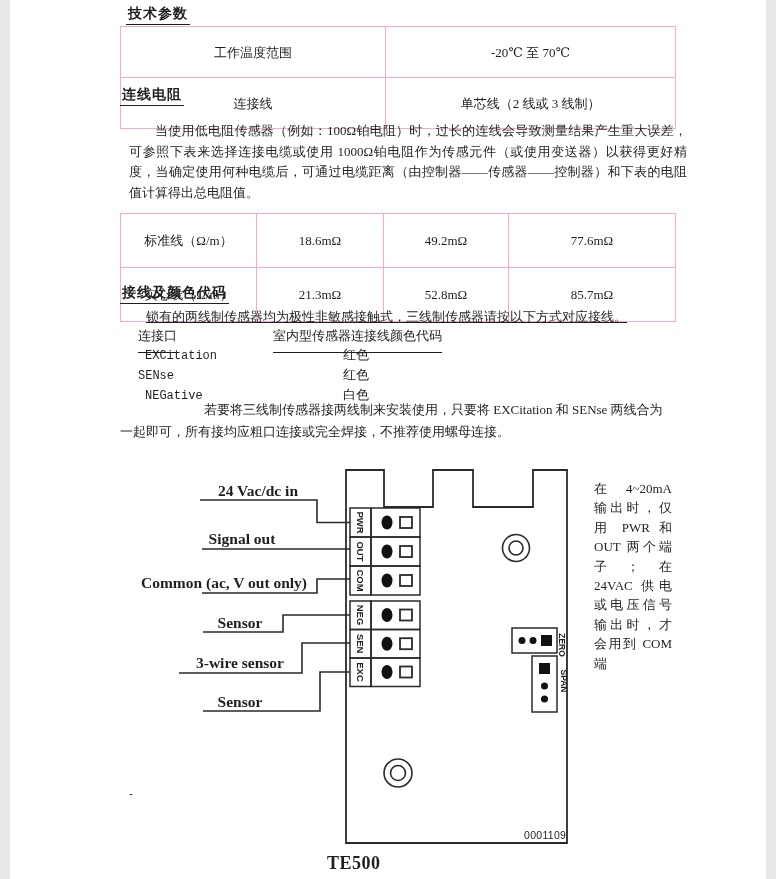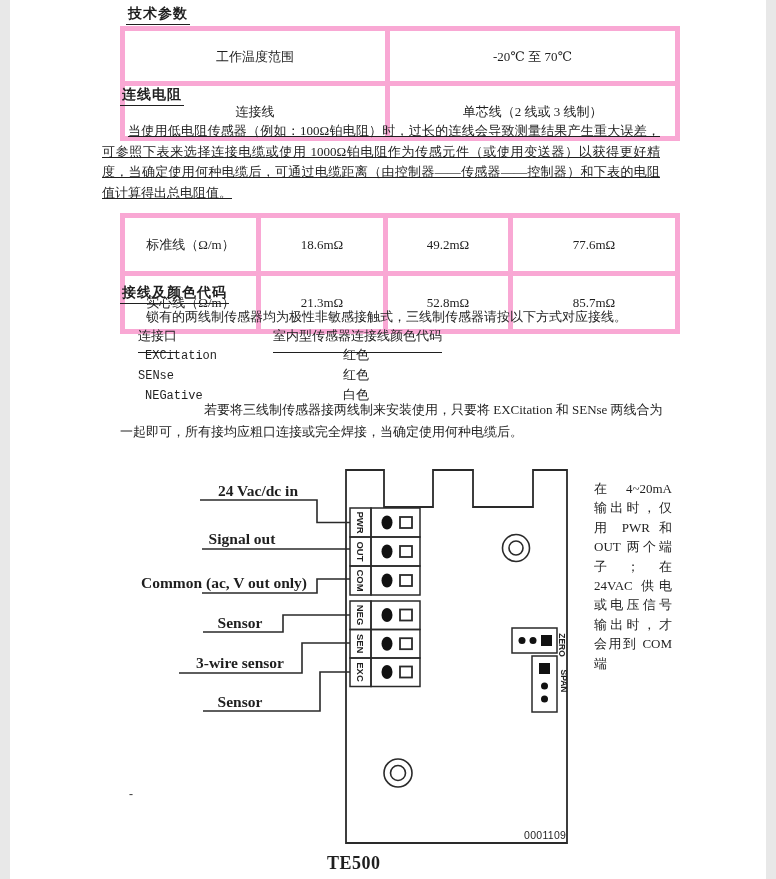--- a/index.html
+++ b/index.html
@@ -8,21 +8,21 @@
     font-family:"Liberation Serif","DejaVu Serif",serif;color:#1f1f1f;
     overflow:hidden;margin:0 auto;
   }
   .abs{position:absolute;}
   .heading{
     font-weight:bold;font-size:14px;letter-spacing:1px;
     border-bottom:1.5px solid #1f1f1f;padding:0 2px 1px 2px;
   }
   table.doc{border-collapse:collapse;table-layout:fixed;}
   table.doc td{
-    border:5px solid #f9a8d4;text-align:center;vertical-align:middle;
+    border:1px solid #f9a8d4;text-align:center;vertical-align:middle;
     font-size:13px;padding:16px;height:18px;line-height:15px;
   }
   .para{
     font-size:13px;line-height:20.5px;text-align:justify;
     text-indent:2em;
   }
   .line13{font-size:13px;line-height:14px;white-space:nowrap;}
   .conn-head{font-size:13px;border-bottom:1px solid #1f1f1f;padding-bottom:7px;}
   .conn-rows{font-size:13px;}
   .conn-row{height:20px;line-height:20px;white-space:nowrap;}
@@ -64,21 +64,21 @@
     </tr>
     <tr>
       <td>连接线</td>
       <td>单芯线（2 线或 3 线制）</td>
     </tr>
   </tbody>
     </table>
 
   <span class="abs heading" style="left:110px;top:86px;">连线电阻</span>
 
-  <div class="abs para" style="left:92px;top:121px;width:558px;text-decoration:underline;">当使用低电阻传感器（例如：100Ω铂电阻）时，过长的连线会导致测量结果产生重大误差，可参照下表来选择连接电缆或使用 1000Ω铂电阻作为传感元件（或使用变送器）以获得更好精度，当确定使用何种电缆后，可通过电缆距离（由控制器——传感器——控制器）和下表的电阻值计算得出总电阻值。</div>
+  <div class="abs para" style="left:119px;top:121px;width:558px;">当使用低电阻传感器（例如：100Ω铂电阻）时，过长的连线会导致测量结果产生重大误差，可参照下表来选择连接电缆或使用 1000Ω铂电阻作为传感元件（或使用变送器）以获得更好精度，当确定使用何种电缆后，可通过电缆距离（由控制器——传感器——控制器）和下表的电阻值计算得出总电阻值。</div>
 
   <table class="doc abs" style="left:110px;top:213px;width:555px;">
     <colgroup>
         <col style="width:136px">
         <col style="width:127px">
         <col style="width:125px">
         <col style="width:167px">
       </colgroup>
     <tbody>
     <tr>
@@ -91,39 +91,39 @@
       <td style="height:21px">实心线（Ω/m）</td>
       <td>21.3mΩ</td>
       <td>52.8mΩ</td>
       <td>85.7mΩ</td>
     </tr>
   </tbody>
     </table>
 
   <span class="abs heading" style="left:110px;top:284px;">接线及颜色代码</span>
 
-  <div class="abs line13" style="left:110px;top:310px;text-indent:2em;">锁有的两线制传感器均为极性非敏感接触式，三线制传感器请按以下方式对应接线。</div>
+  <div class="abs line13" style="left:110px;top:310px;text-indent:2em;text-decoration:underline;">锁有的两线制传感器均为极性非敏感接触式，三线制传感器请按以下方式对应接线。</div>
 
   <span class="abs conn-head" style="left:128px;top:327px;">连接口</span>
   <span class="abs conn-head" style="left:263px;top:327px;">室内型传感器连接线颜色代码</span>
 
   <div class="abs line13" style="left:194px;top:403px;">若要将三线制传感器接两线制来安装使用，只要将 EXCitation 和 SENse 两线合为</div>
 
   <div class="abs conn-rows" style="left:128px;top:345px;">
     <div class="conn-row">
       <span class="conn-term indent">EXCitation</span><span>红色</span>
     </div>
     <div class="conn-row">
       <span class="conn-term">SENse</span><span>红色</span>
     </div>
     <div class="conn-row">
       <span class="conn-term indent">NEGative</span><span>白色</span>
     </div>
   </div>
-  <div class="abs line13" style="left:110px;top:425px;">一起即可，所有接均应粗口连接或完全焊接，当确定使用何种电缆后。</div>
+  <div class="abs line13" style="left:110px;top:425px;">一起即可，所有接均应粗口连接或完全焊接，不推荐使用螺母连接。</div>
 
   <svg class="abs" style="left:110px;top:455px;" width="560" height="400" viewBox="0 0 560 400">
 
     <path d="M226,15 L264,15 L264,52 L313,52 L313,15 L353,15 L353,52 L413,52 L413,15 L447,15 L447,388 L226,388 Z" fill="none" stroke="#2a2a2a" stroke-width="1.8"></path>
 
     <g>
       <circle cx="396" cy="93" r="13.5" fill="none" stroke="#2a2a2a" stroke-width="1.6"></circle>
       <circle cx="396" cy="93" r="7" fill="none" stroke="#2a2a2a" stroke-width="1.6"></circle>
     </g>
     <g>

